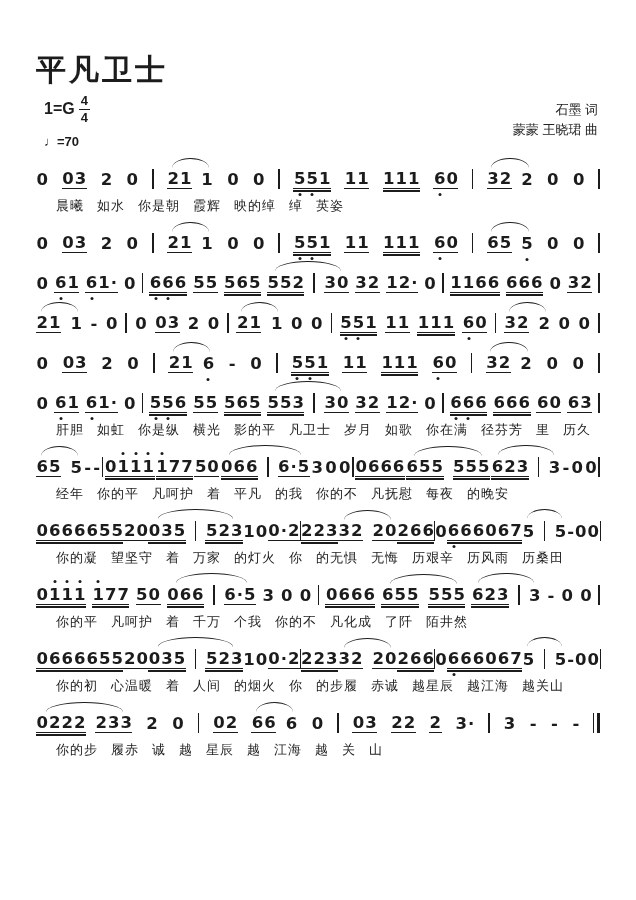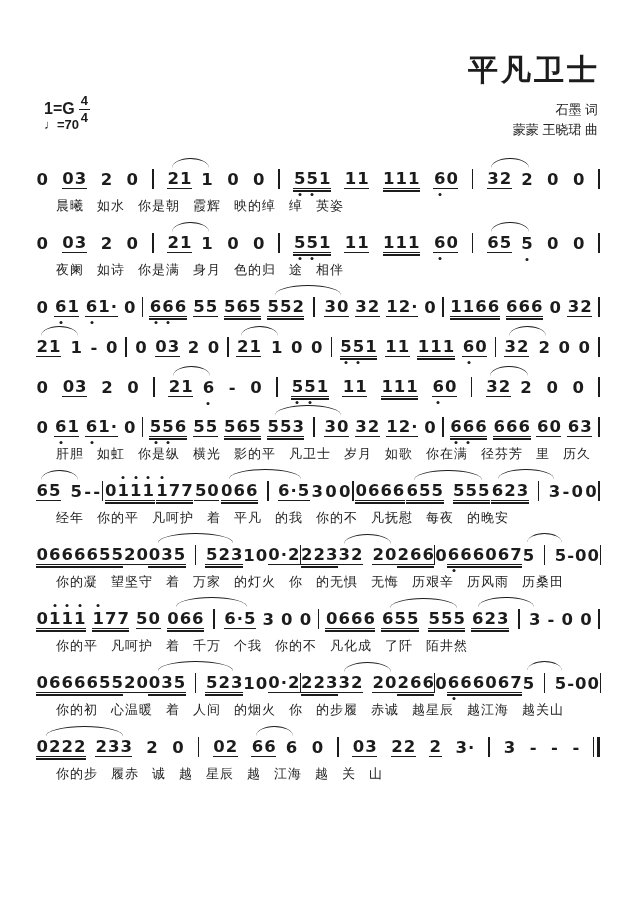--- a/index.html
+++ b/index.html
@@ -5,29 +5,29 @@
   html,body { margin:0; padding:0; background:#ffffff; }
   body {
     width:636px; height:900px; overflow:hidden;
     font-family:"Liberation Sans","DejaVu Sans",sans-serif;
     color:#1c1c1c;
   }
   .page { width:636px; height:900px; box-sizing:border-box; padding:0 36px; }
 
   
   .title {
-    text-align:right; font-size:30px; font-weight:600;
+    text-align:left; font-size:30px; font-weight:600;
     letter-spacing:3px; margin:0; padding-top:52px; line-height:1.2;
   }
   .header-row { position:relative; height:56px; margin-top:6px; }
   .keysig { position:absolute; left:8px; top:0; font-size:16px; font-weight:600; display:flex; align-items:center;text-align:right; }
   .frac { display:inline-flex; flex-direction:column; align-items:center; font-size:13px; line-height:1; margin-left:4px; font-weight:700; }
   .frac .num { border-bottom:1.3px solid #1c1c1c; padding:0 2px 1.5px; }
   .frac .den { padding-top:1.5px; }
-  .tempo { position:absolute; left:8px; top:23px; font-size:13px; font-weight:600; }
+  .tempo { position:absolute; left:8px; top:40px; font-size:13px; font-weight:600; }
   .credits { position:absolute; right:2px; top:6px; text-align:right; font-size:13px; line-height:1.55; color:#222; }
 
   
   #score { margin-top:2px; }
   .music-line { margin-bottom:3px; }
   .notes-row {
     display:flex; justify-content:space-between; align-items:flex-end;
     padding-top:13px; height:24px;
     font-family:"DejaVu Sans",sans-serif; font-weight:700; font-size:16.5px;
   }
@@ -219,29 +219,20 @@
             </span>
           </span>
           <span class="n-tok">
             <span class="ch">0</span>
           </span>
           <span class="n-tok">
             <span class="ch">0</span>
           </span>
           <span class="bar"></span>
         </div>
-        <div class="lyrics-row">
-          <span class="lyric">夜阑</span>
-          <span class="lyric">如诗</span>
-          <span class="lyric">你是满</span>
-          <span class="lyric">身月</span>
-          <span class="lyric">色的归</span>
-          <span class="lyric">途</span>
-          <span class="lyric">相伴</span>
-        </div>
       </div>
       <div class="music-line">
         <div class="notes-row">
           <span class="n-tok">
             <span class="ch">0</span>
           </span>
           <span class="n-tok u1">
             <span class="ch dot-lo">6</span>
             <span class="ch">1</span>
           </span>

